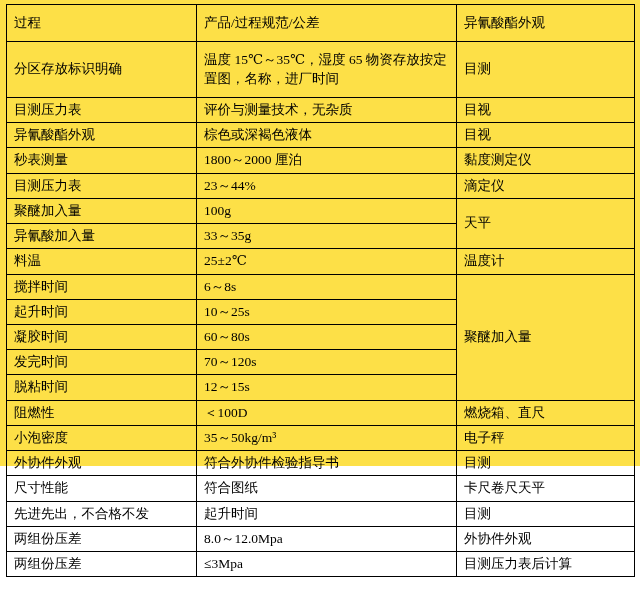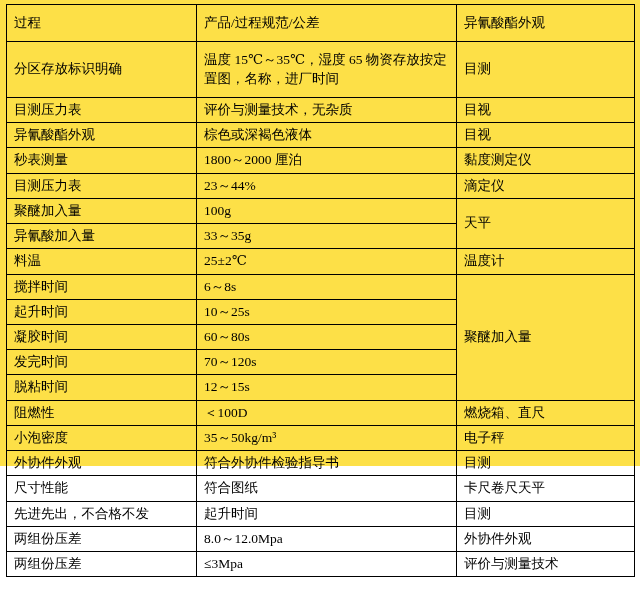--- a/index.html
+++ b/index.html
@@ -150,17 +150,17 @@
           <td>目测</td>
         </tr>
         <tr>
           <td>两组份压差</td>
           <td>8.0～12.0Mpa</td>
           <td>外协件外观</td>
         </tr>
         <tr>
           <td>两组份压差</td>
           <td>≤3Mpa</td>
-          <td>评价与测量技术</td>
+          <td>目测压力表后计算</td>
         </tr>
       </tbody>
   </table>
 </div>
 
 </body></html>

